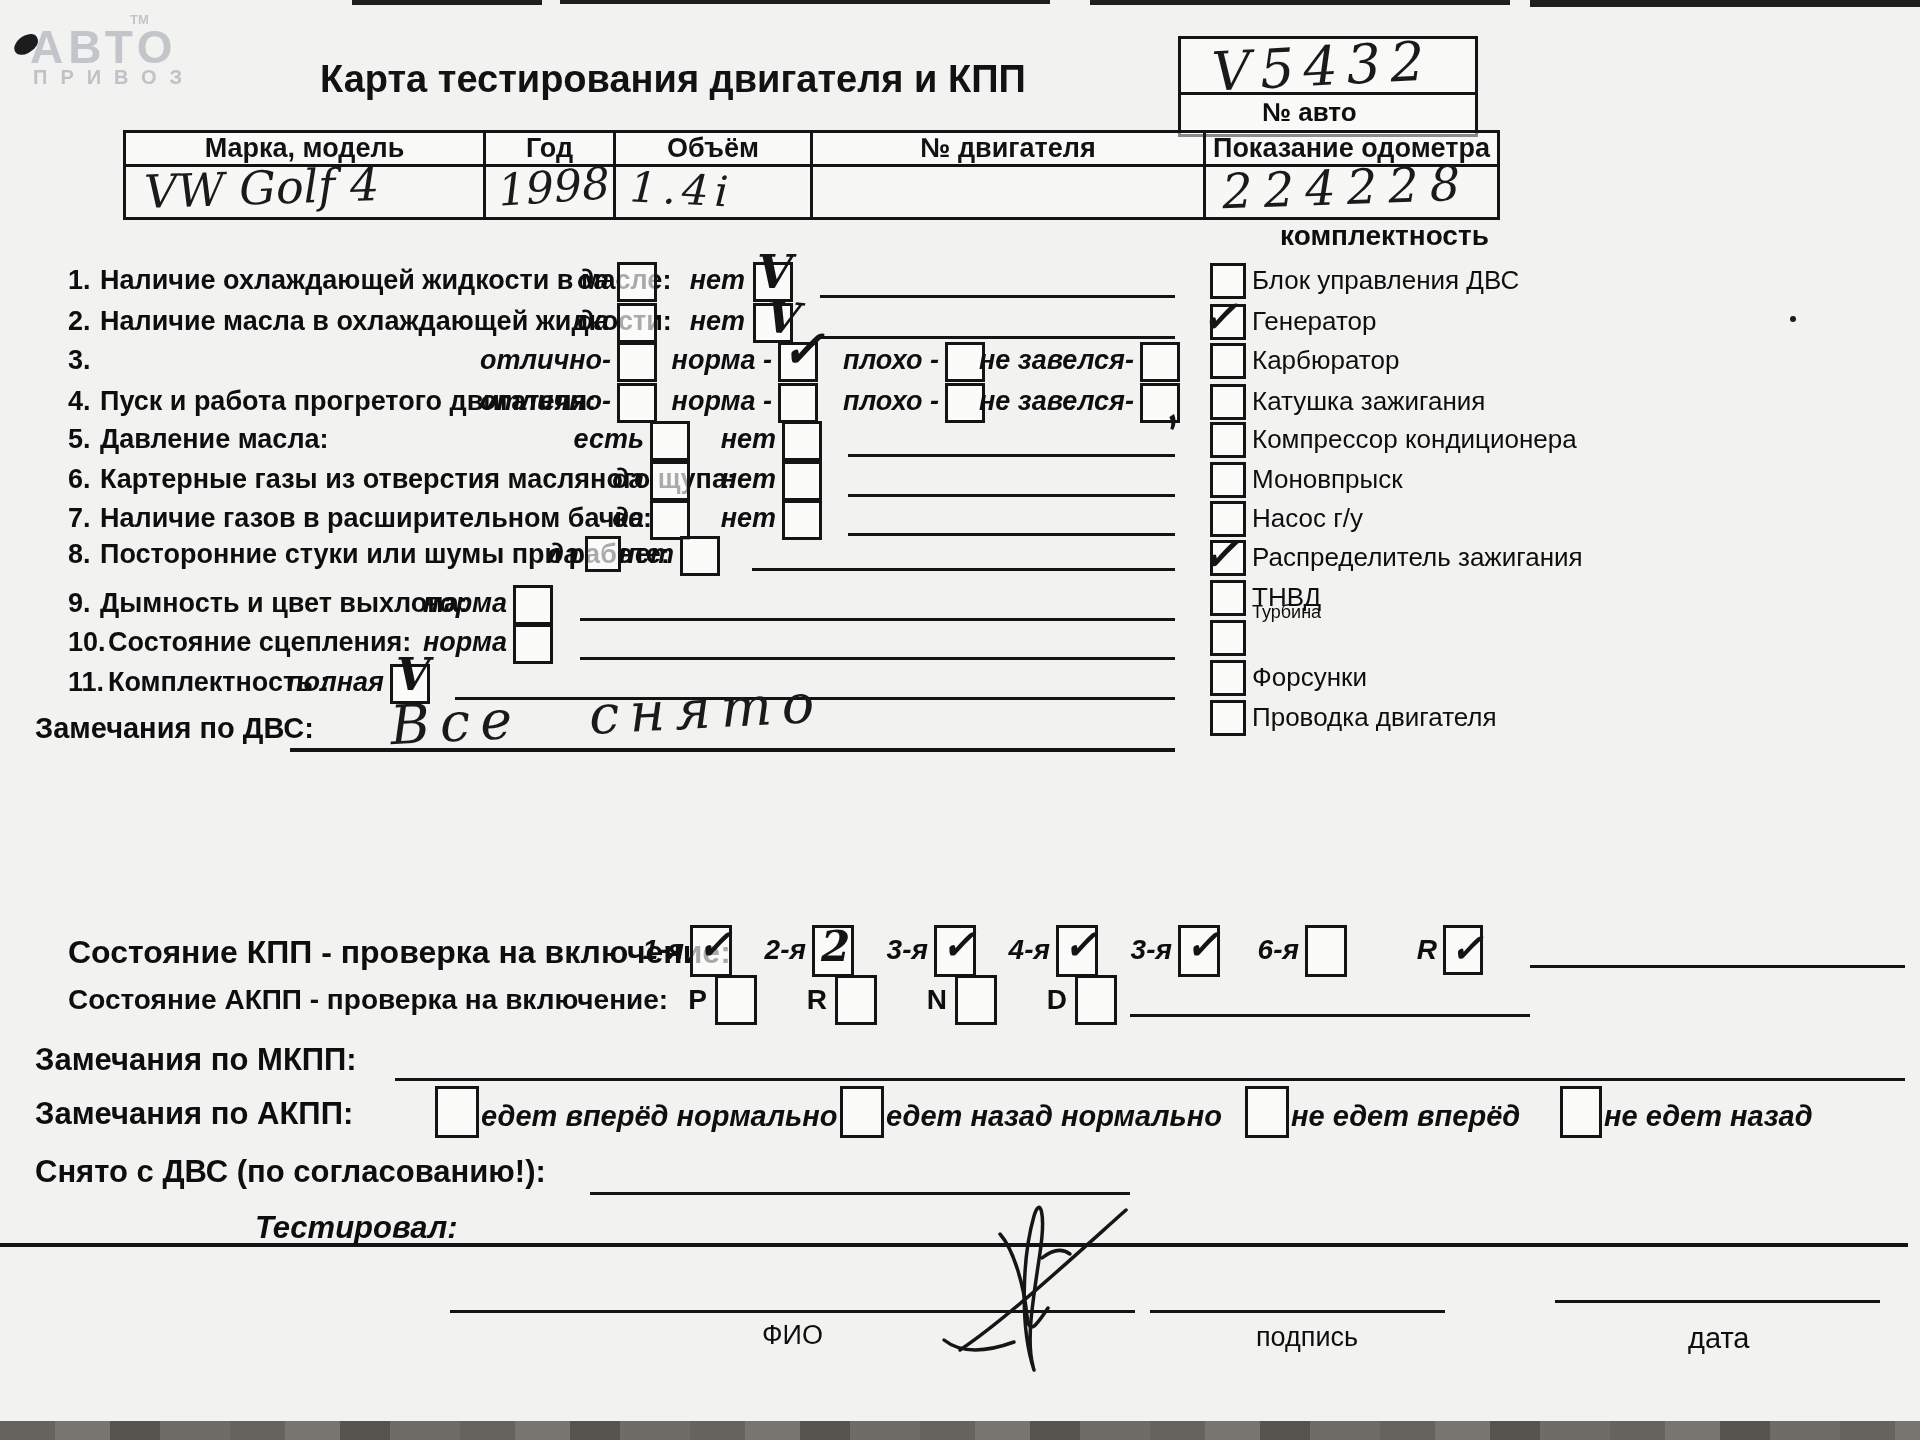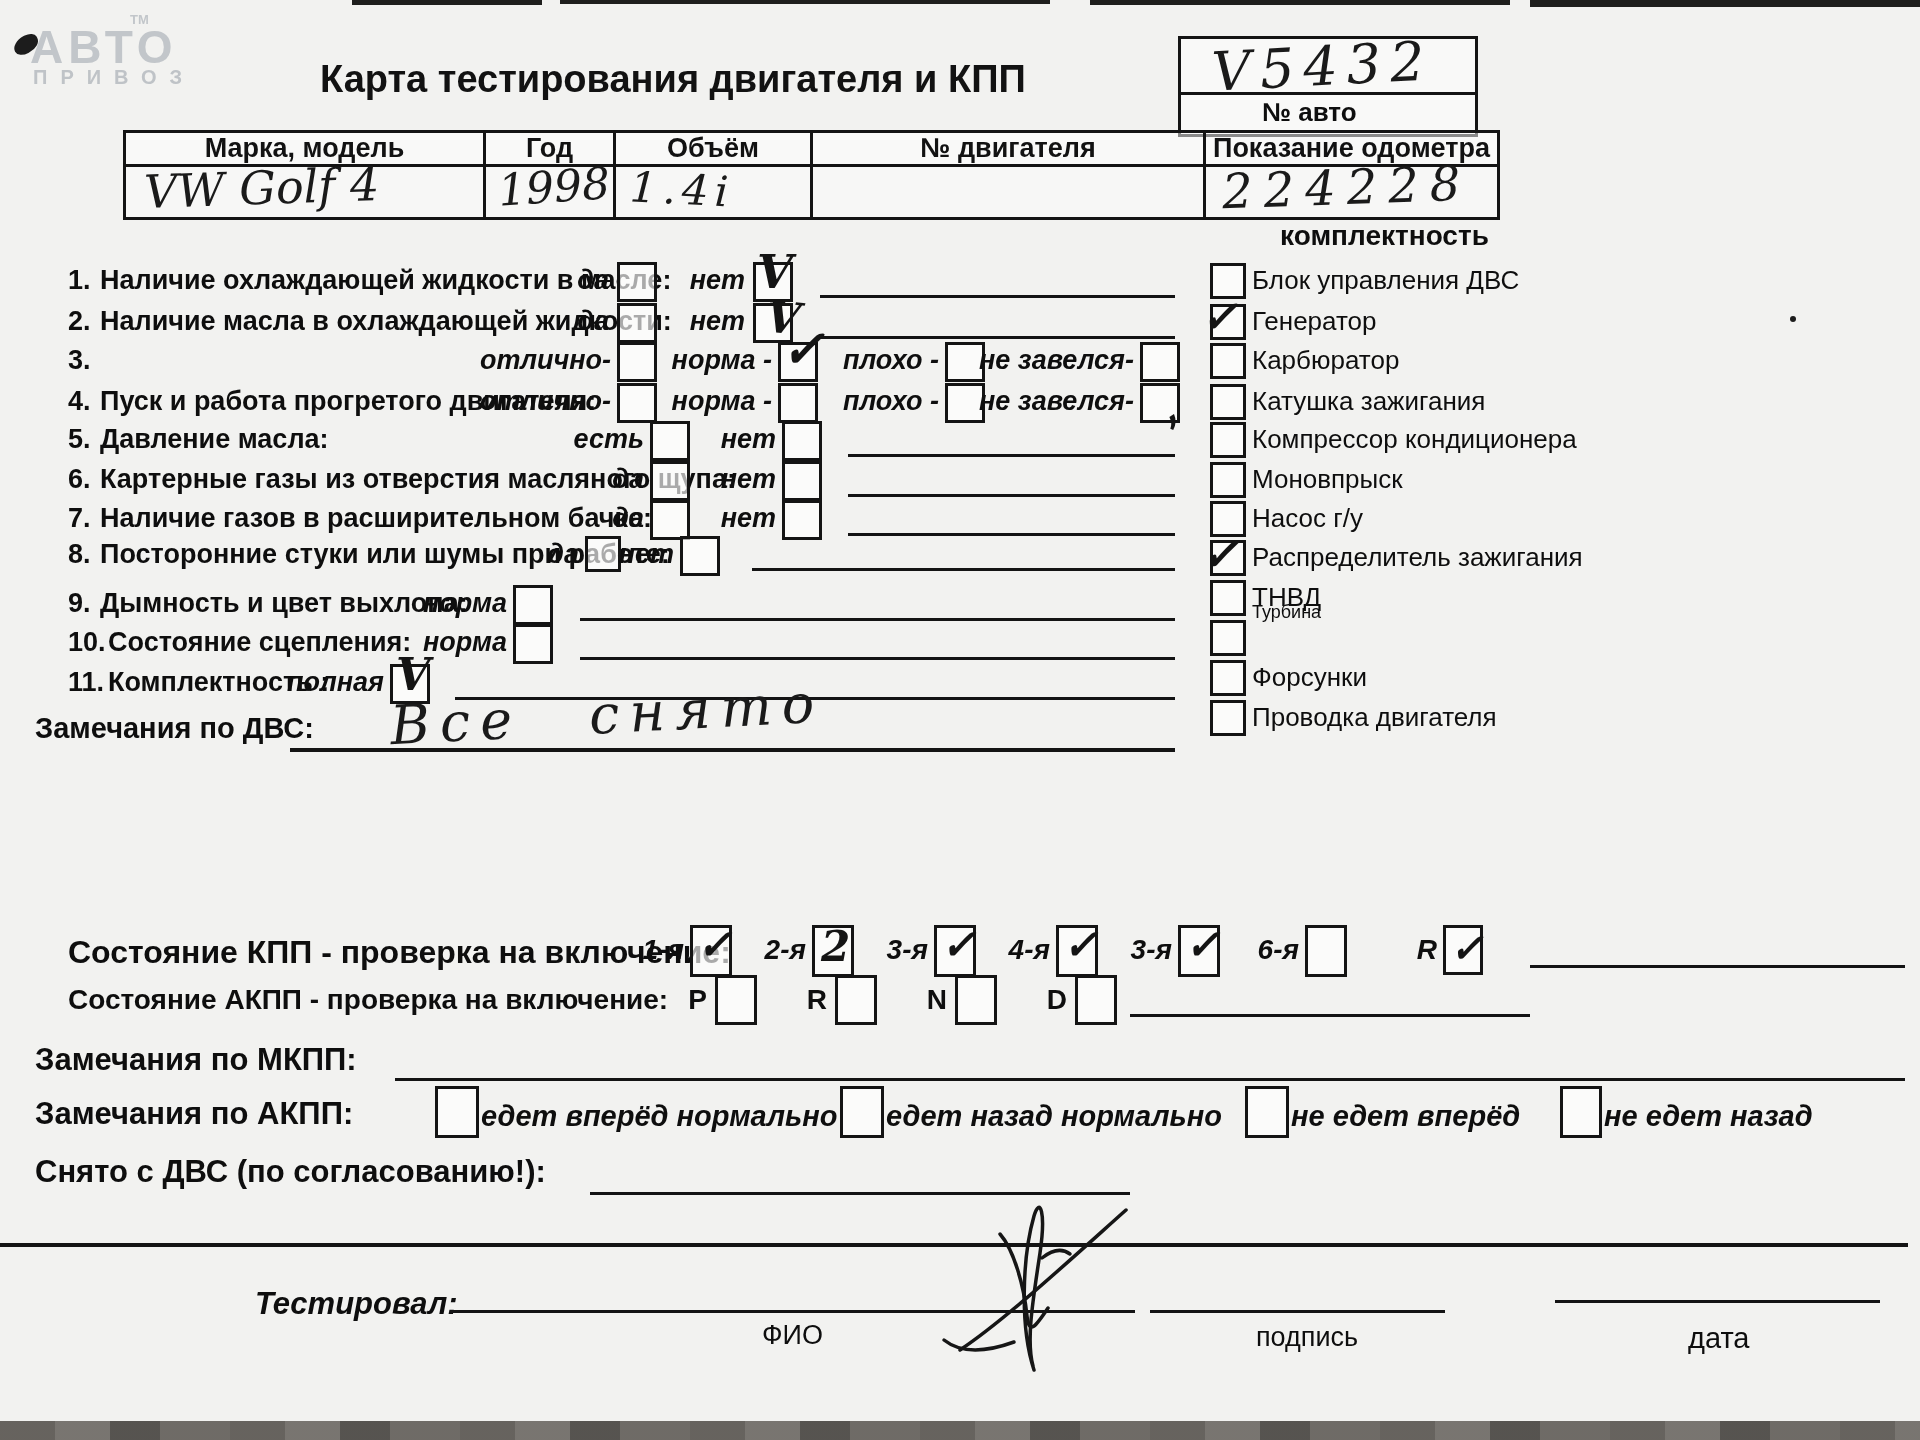--- a/index.html
+++ b/index.html
@@ -307,21 +307,21 @@
   <div class="cb" style="left:1245px;top:1086px;width:38px;height:46px;"></div>
   <div class="opt" style="left:1291px;top:1100px;font-size:29px;">не едет вперёд</div>
   <div class="cb" style="left:1560px;top:1086px;width:36px;height:46px;"></div>
   <div class="opt" style="left:1604px;top:1100px;font-size:29px;">не едет назад</div>
 
   <div class="lbl big" style="left:35px;top:1154px;">Снято с ДВС (по согласованию!):</div>
   <div class="ul" style="left:590px;top:1192px;width:540px;"></div>
 
   <div class="ul" style="left:0;top:1243px;width:1908px;border-bottom-width:4px;"></div>
 
-  <div class="lbl big it" style="left:255px;top:1286px;">Тестировал:</div>
+  <div class="lbl big it" style="left:255px;top:1210px;">Тестировал:</div>
   <div class="ul" style="left:450px;top:1310px;width:685px;"></div>
   <div class="lbl reg" style="left:762px;top:1320px;font-size:27px;">ФИО</div>
   <div class="ul" style="left:1150px;top:1310px;width:295px;"></div>
   <div class="lbl reg" style="left:1256px;top:1322px;font-size:27px;">подпись</div>
   <div class="ul" style="left:1555px;top:1300px;width:325px;"></div>
   <div class="lbl reg" style="left:1688px;top:1322px;font-size:29px;">дата</div>
 
   <svg class="sig" width="220" height="180" viewBox="0 0 220 180">
     <g fill="none" stroke="#161616" stroke-width="3.5" stroke-linecap="round">
       <path d="M104,172 C90,130 92,60 104,18 C110,-2 116,14 110,55 C103,102 96,142 103,168"></path>

